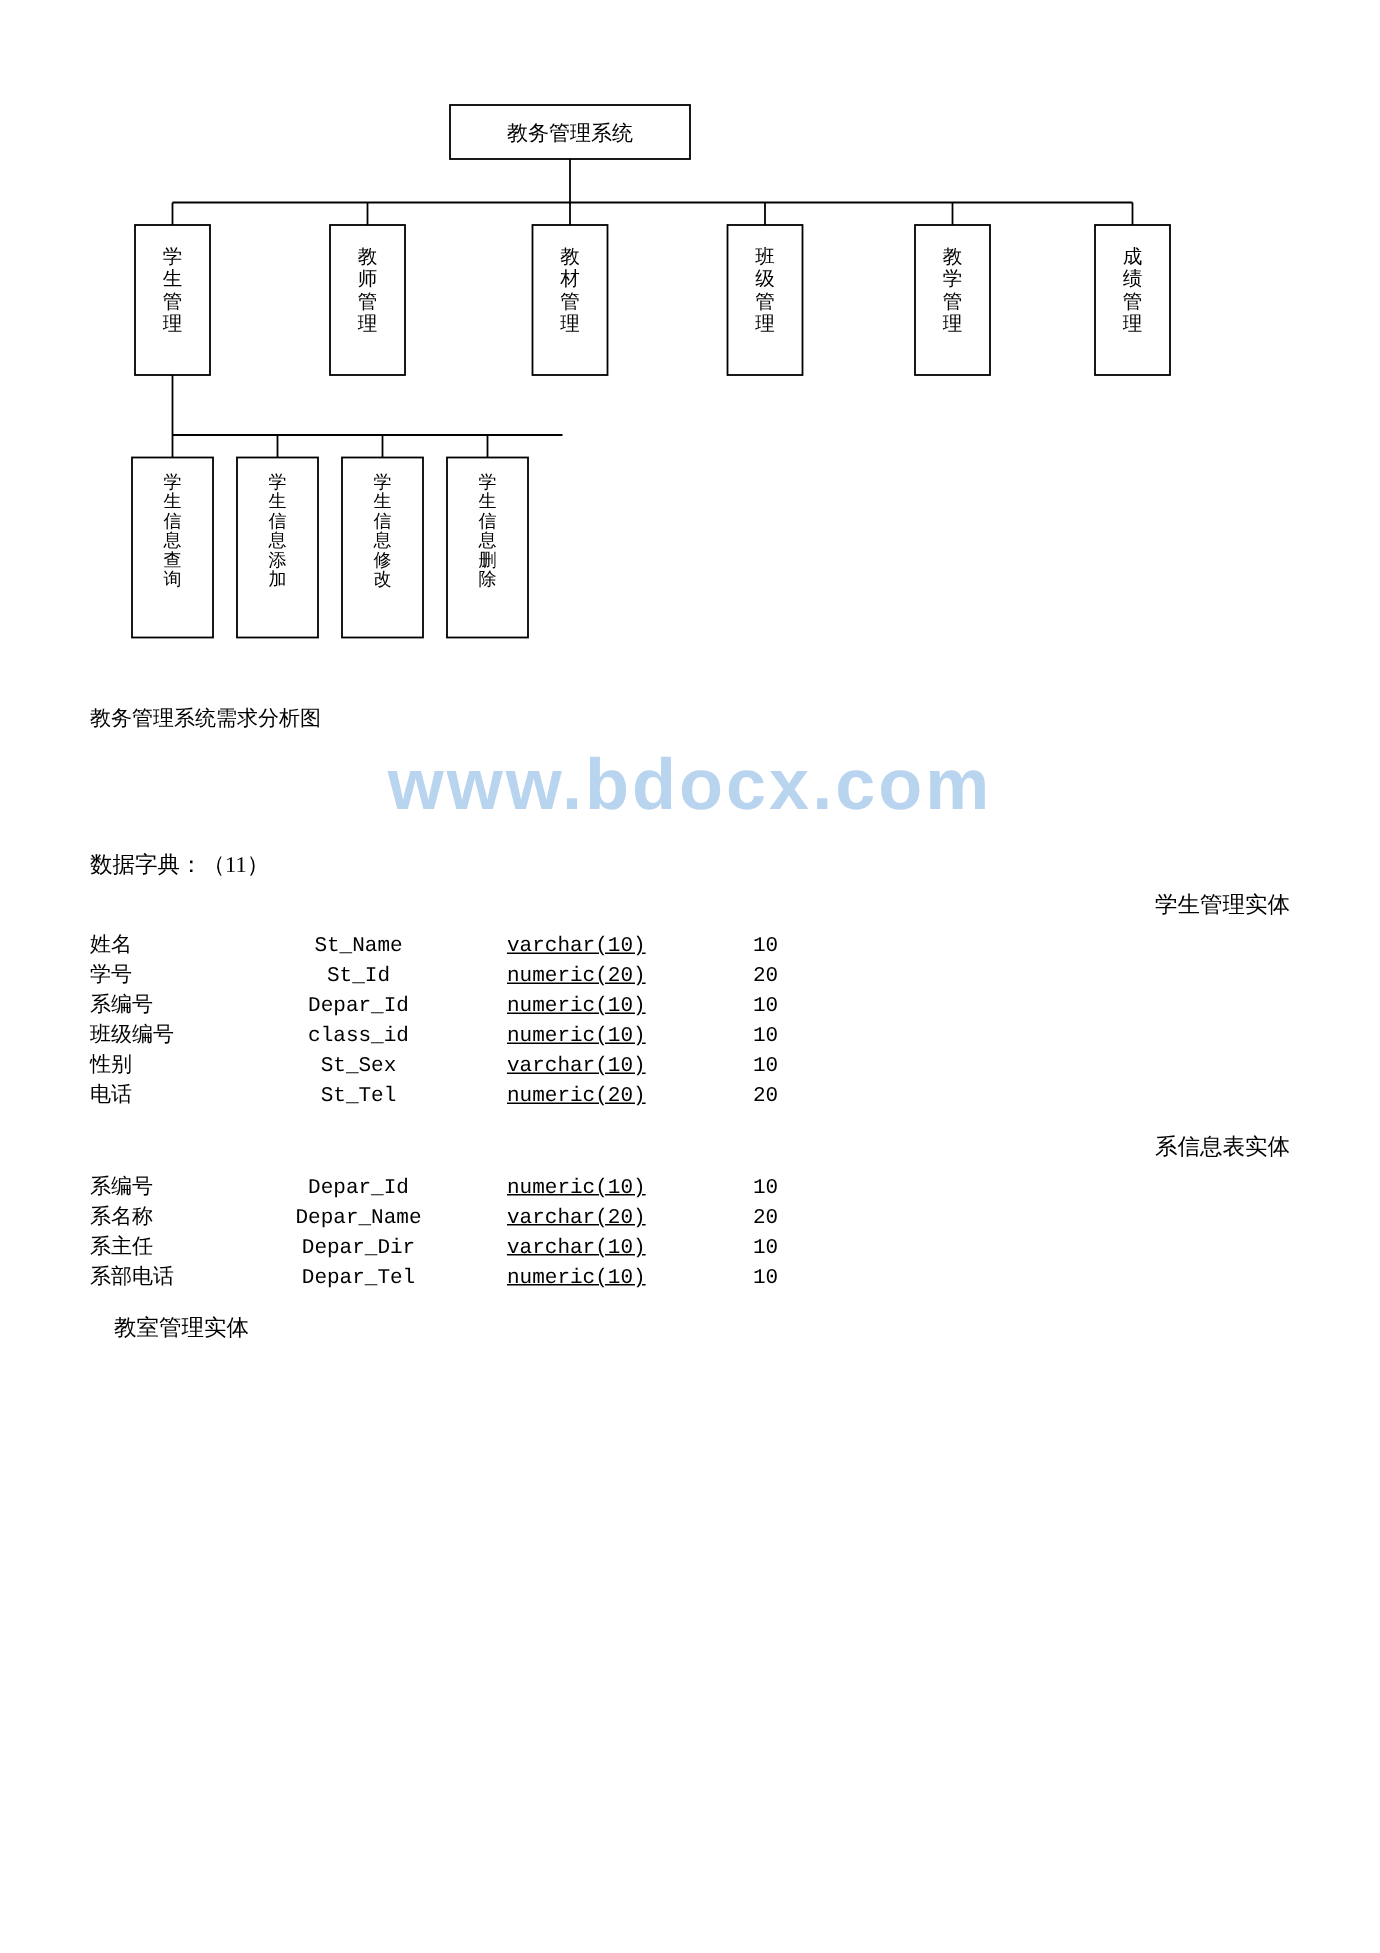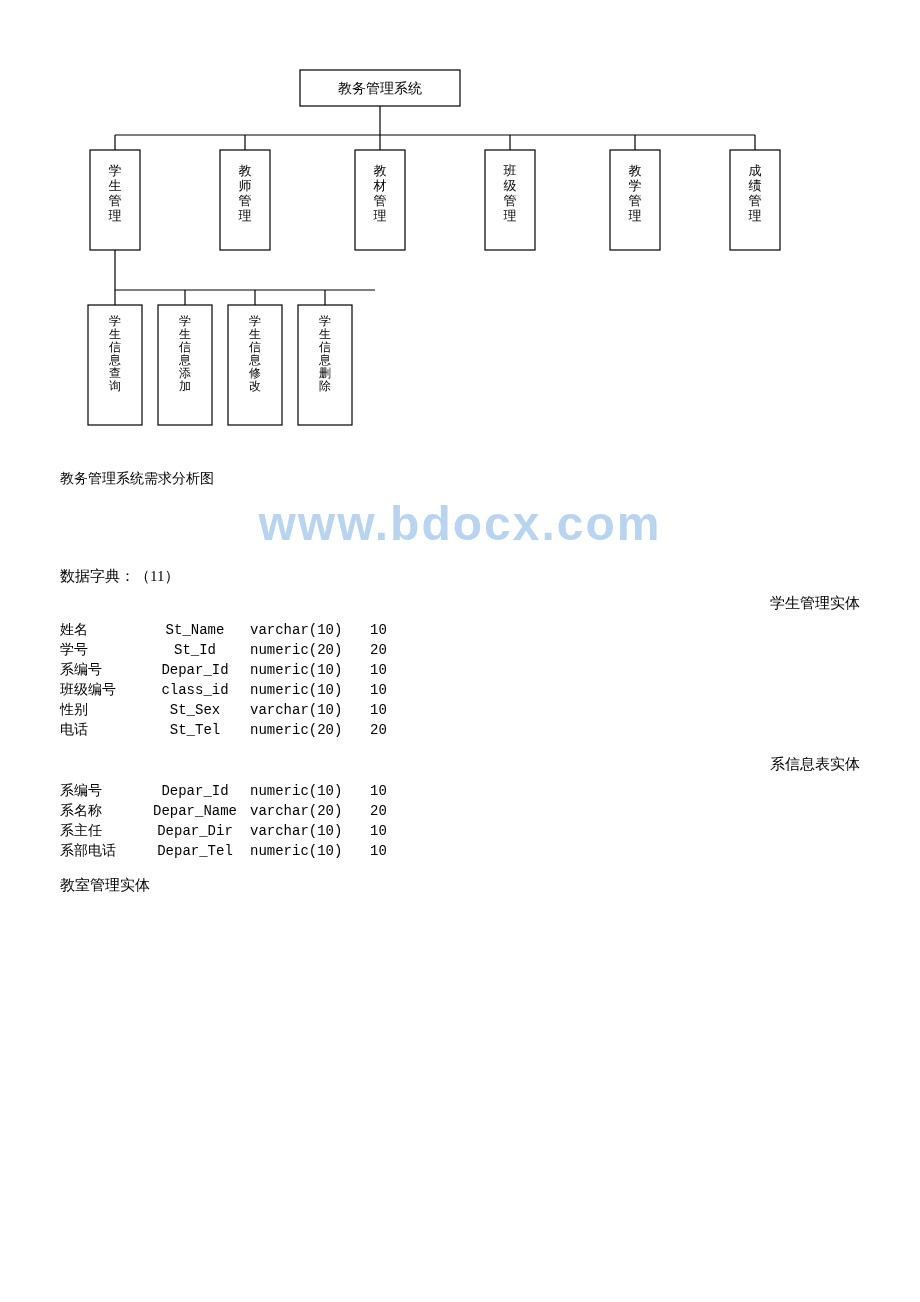--- a/index.html
+++ b/index.html
@@ -56,54 +56,57 @@
       margin-left: 0;
     }
 
     .data-row {
       display: flex;
       flex-direction: row;
       align-items: baseline;
       margin-bottom: 2px;
       font-size: 14px;
       font-family: "SimSun", "宋体", serif;
+      gap: 44px;
     }
 
     .col-name {
       width: 80px;
       min-width: 80px;
     }
 
     .col-field {
       width: 110px;
       min-width: 110px;
       font-family: "Courier New", monospace;
       text-align: center;
     }
 
     .col-type {
       width: 120px;
       min-width: 120px;
       font-family: "Courier New", monospace;
+      text-decoration: underline;
     }
 
     .col-len {
       width: 40px;
       font-family: "Courier New", monospace;
     }
 
     .diagram-caption {
       font-size: 14px;
       margin-bottom: 4px;
       margin-top: 4px;
     }
 
     .classroom-title {
       font-size: 15px;
       margin-top: 10px;
+      margin-left: 16px;
     }
   </style>
 </head>
 <body>
 
 <div class="diagram-container">
   <svg class="diagram-svg" width="760" height="420" viewBox="0 0 760 420">
 
     <rect x="240" y="30" width="160" height="36" fill="white" stroke="#000" stroke-width="1.2"></rect>
     <text x="320" y="53" text-anchor="middle" font-family="SimSun,宋体,serif" font-size="14">教务管理系统</text>

